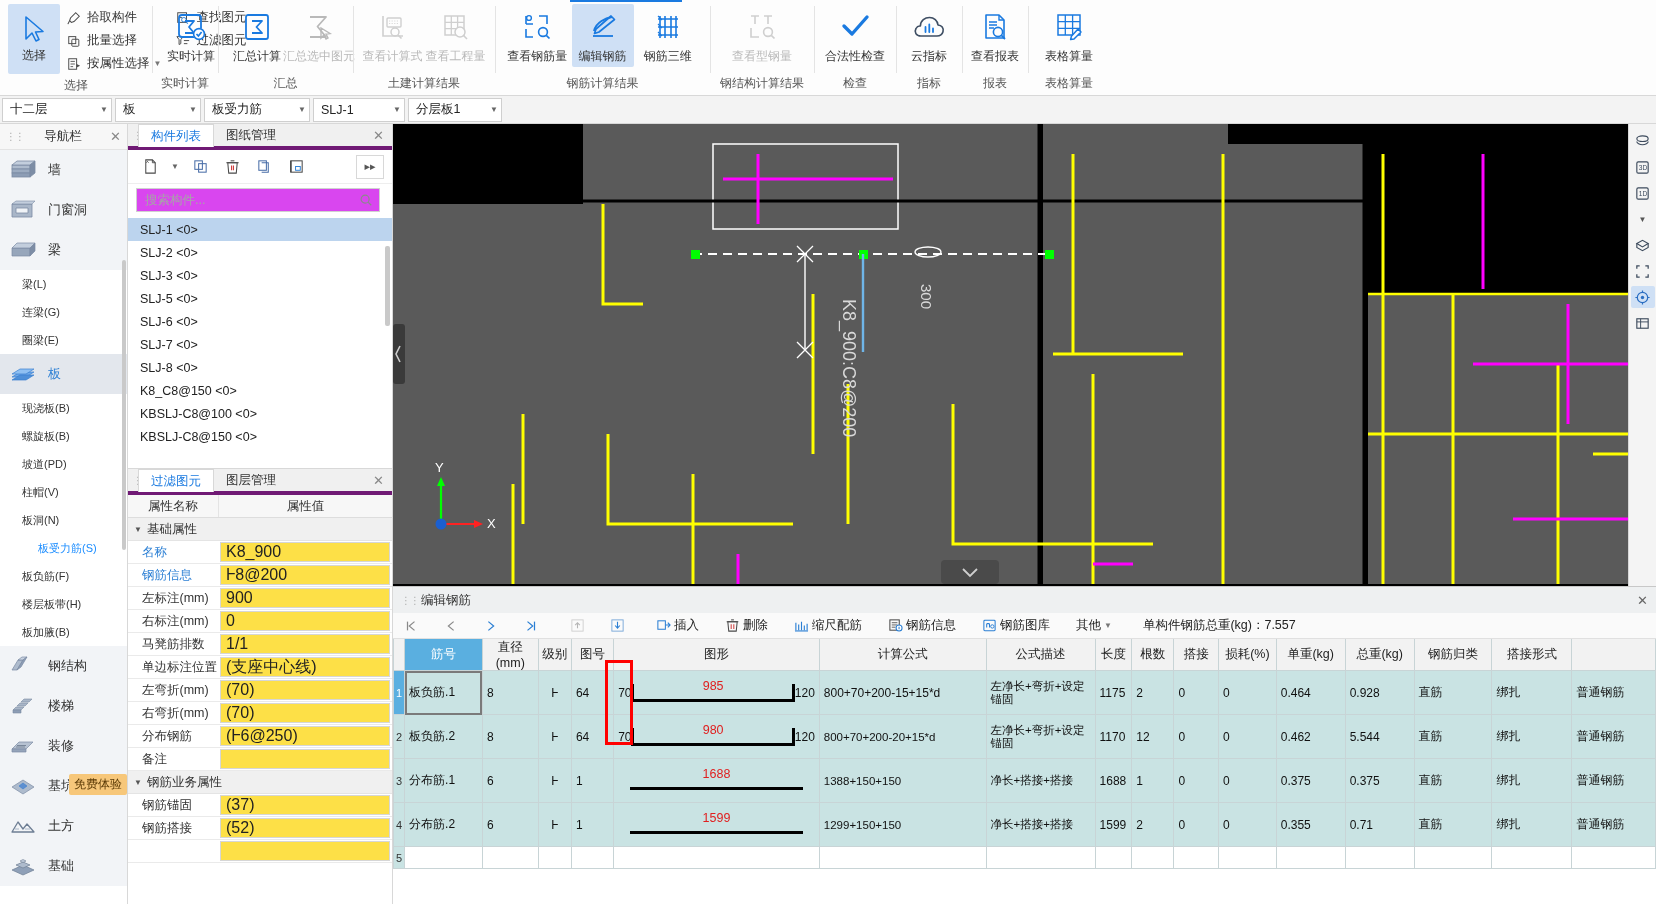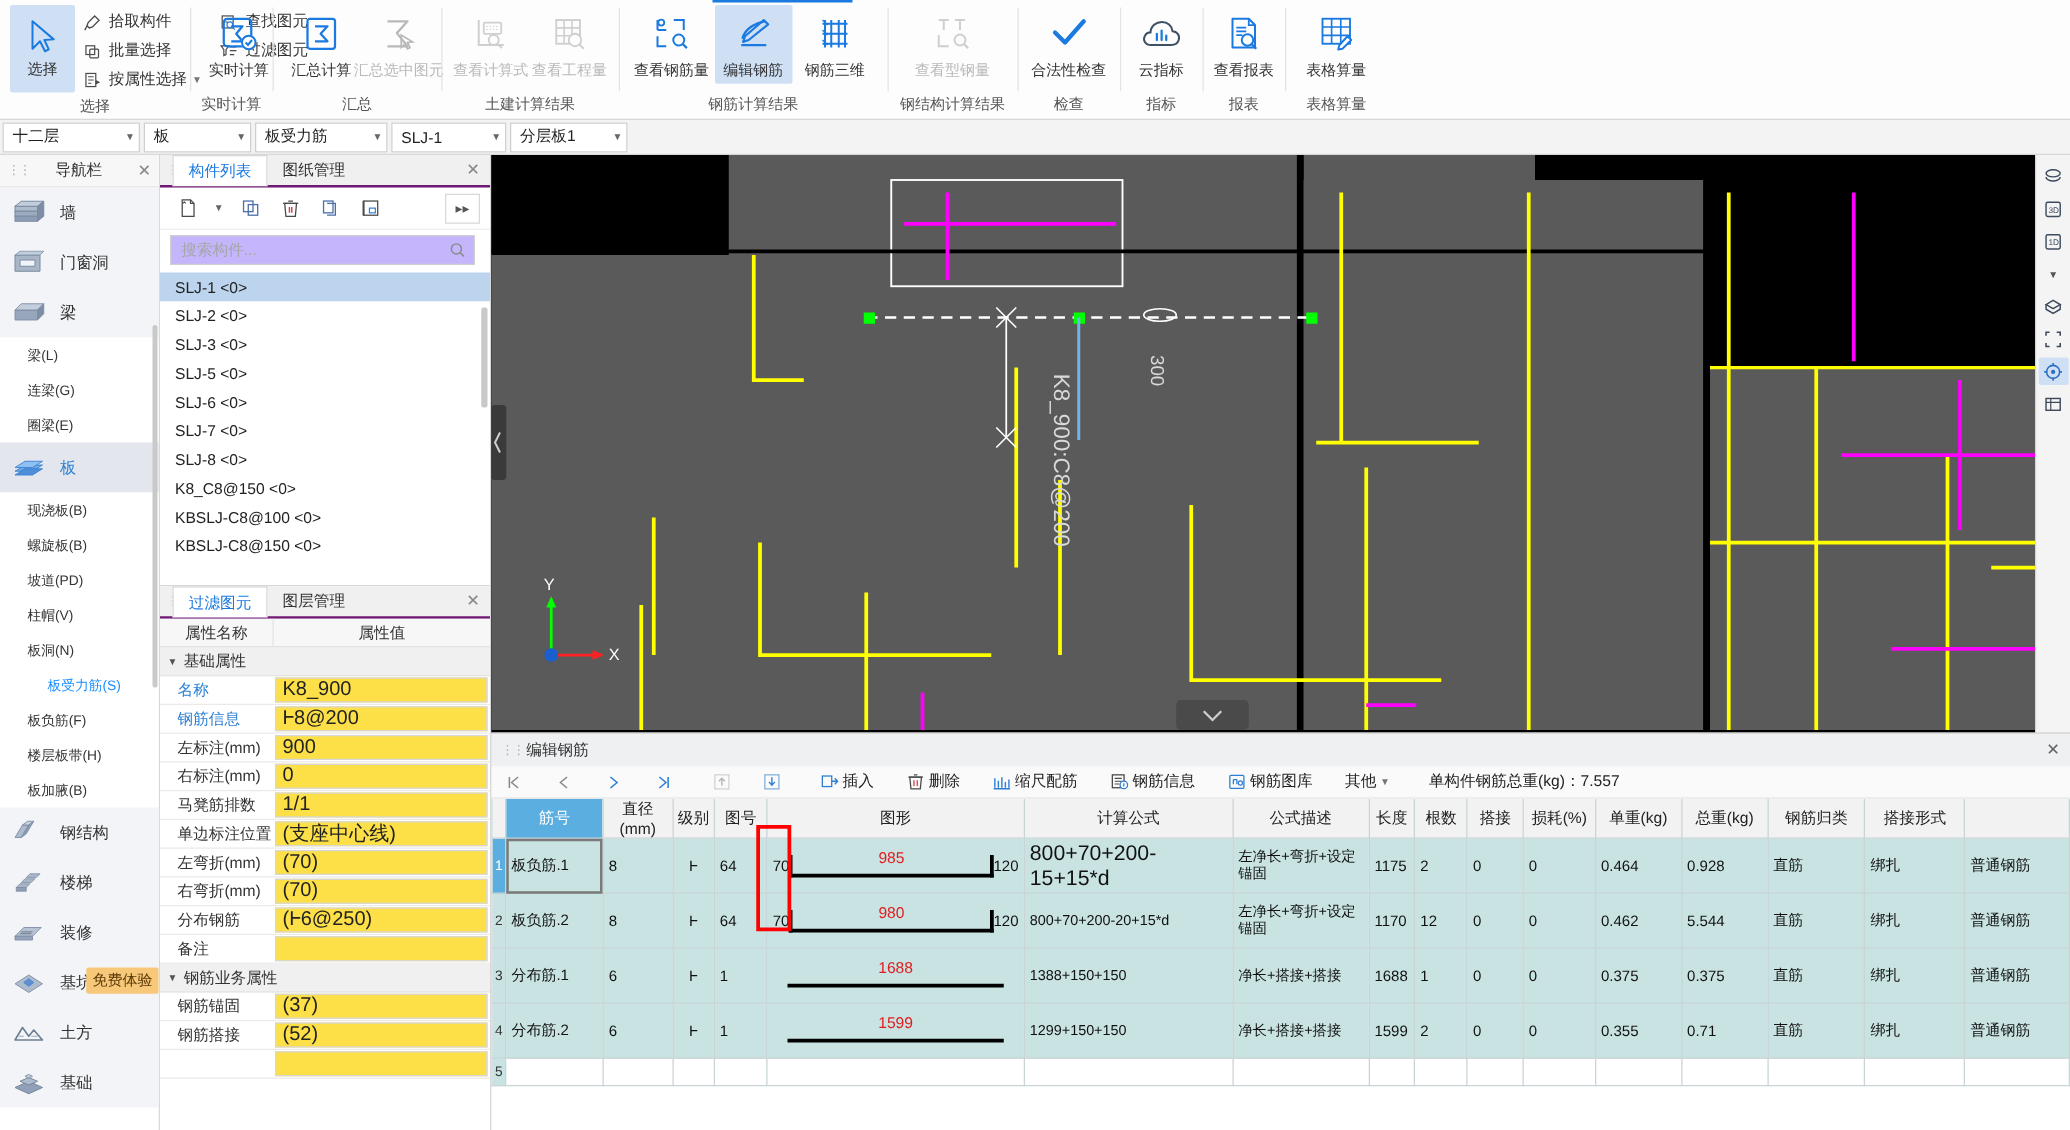--- a/index.html
+++ b/index.html
@@ -127,40 +127,40 @@
   }
 
   
   .cpanel {
     width: 265px; flex: 0 0 265px;
     display: flex; flex-direction: column;
     border-right: 1px solid #d8d8d8; background: #fff;
   }
   .tabbar {
     height: 26px; display: flex; align-items: stretch;
-    background: #f0f0f0; border-bottom: 2px solid #701a75;
+    background: #f0f0f0; border-bottom: 4px solid #701a75;
   }
   .tabbar .grip { align-self: center; padding: 0 5px; }
   .tab {
     padding: 0 12px; display: flex; align-items: center;
     font-size: 12.5px; color: #333; cursor: default;
   }
   .tab.sel { background: #fff; color: #1a7ae0; border-top: 1px solid #d8d8d8; border-left: 1px solid #d8d8d8; border-right: 1px solid #d8d8d8; margin-bottom: -1px; }
   .tabbar .cl { margin-left: auto; padding: 0 8px; color: #888; font-size: 13px; align-self: center; }
   .ctools {
     height: 34px; display: flex; align-items: center; gap: 4px; padding: 0 8px;
     border-bottom: 1px solid #eee;
   }
   .tbtn {
     width: 28px; height: 24px; border: 1px solid transparent;
     display: flex; align-items: center; justify-content: center; cursor: default;
   }
   .tbtn.narrow { width: 14px; }
   .searchbox {
-    margin: 4px 12px 4px 8px; height: 24px; border: 1px solid #d0d0d0; background: #c4b5fd;
+    margin: 4px 12px 4px 8px; height: 24px; border: 1px solid #d0d0d0; background: #d946ef;
     display: flex; align-items: center; padding: 0 6px;
   }
   .searchbox input {
     flex: 1; border: none; outline: none; font-size: 12.5px; color: #333;
     font-family: "Liberation Sans", sans-serif; background: transparent;
   }
   .searchbox input::placeholder { color: #a6a6a6; }
   .clist { flex: 1; overflow: hidden; position: relative; padding-top: 2px; }
   .citem {
     height: 23px; display: flex; align-items: center; padding-left: 12px;
@@ -1128,21 +1128,21 @@
                 <span class="lnum">70</span>
                 <span class="mid">
                   <span class="midlabel">985</span>
                   <span class="hbar"></span>
                   <span class="vleft"></span>
                   <span class="vright"></span>
                 </span>
                 <span class="rnum">120</span>
               </div>
             </td>
-            <td style="font-size:17px">800+70+200-15+15*d</td>
+            <td style="font-size:12px">800+70+200-15+15*d</td>
             <td style="font-size:11.5px;line-height:13px">左净长+弯折+设定锚固</td>
             <td>1175</td>
             <td>2</td>
             <td>0</td>
             <td>0</td>
             <td>0.464</td>
             <td>0.928</td>
             <td>直筋</td>
             <td>绑扎</td>
             <td>普通钢筋</td>

